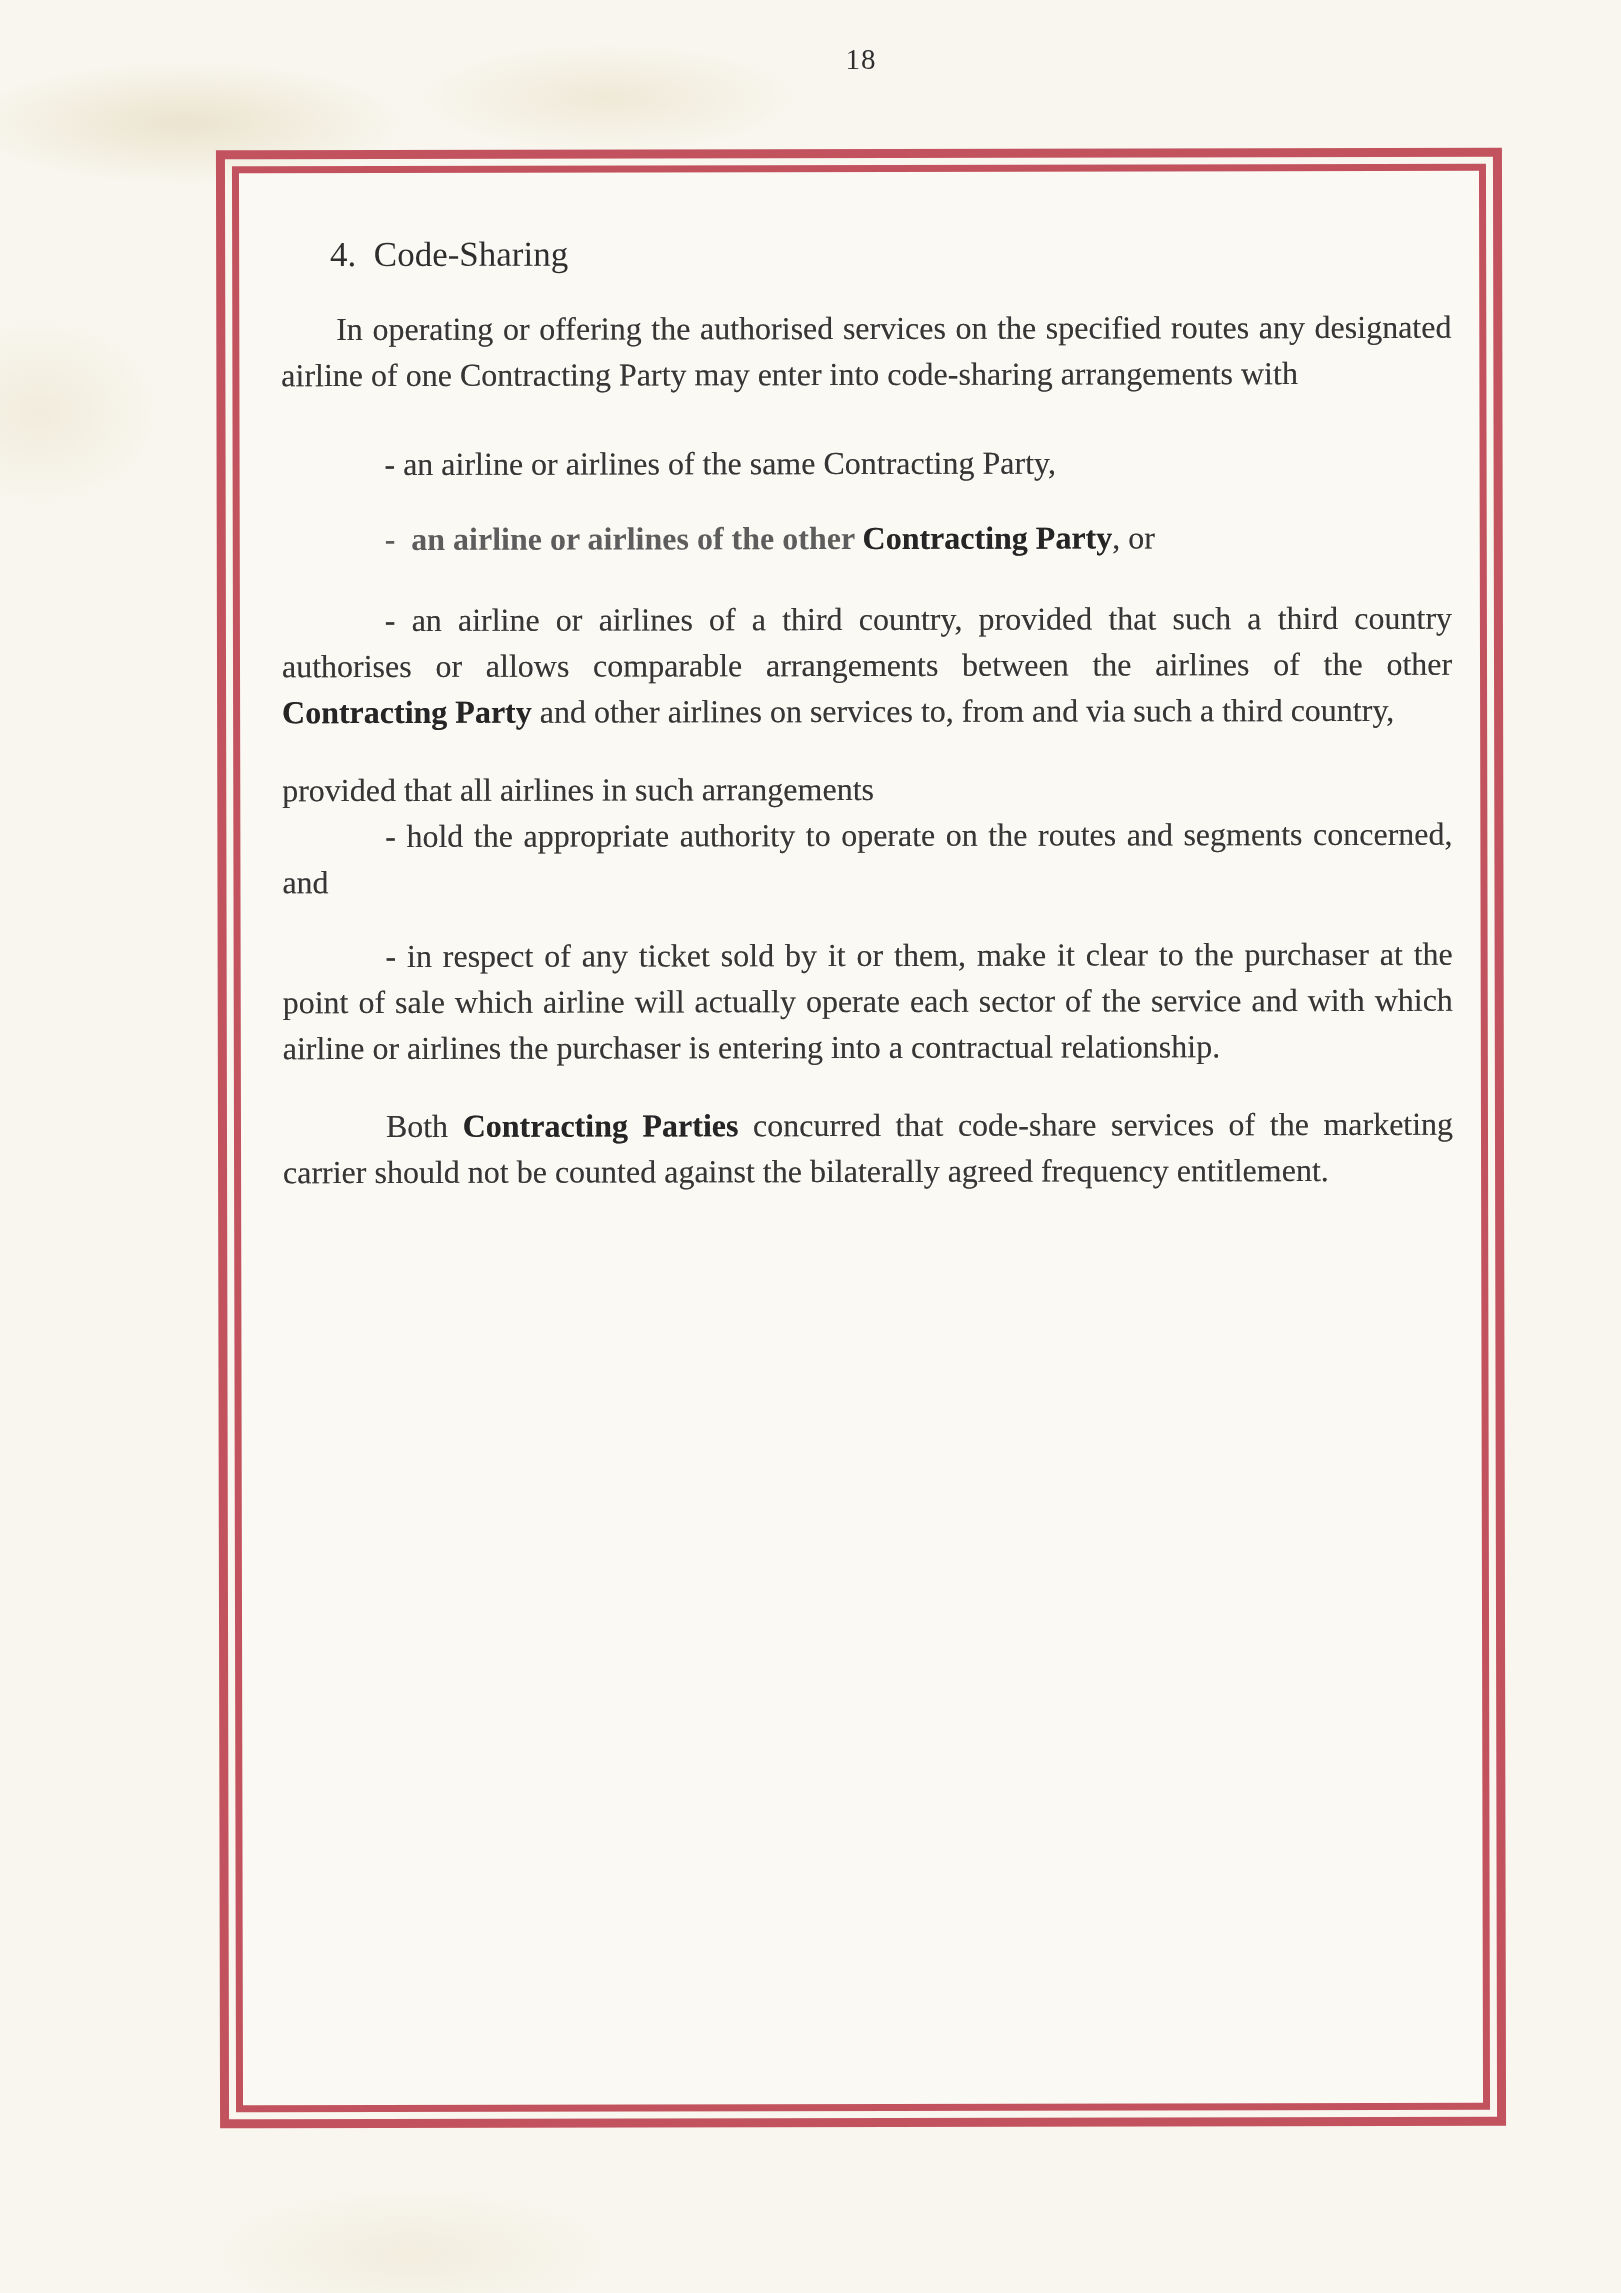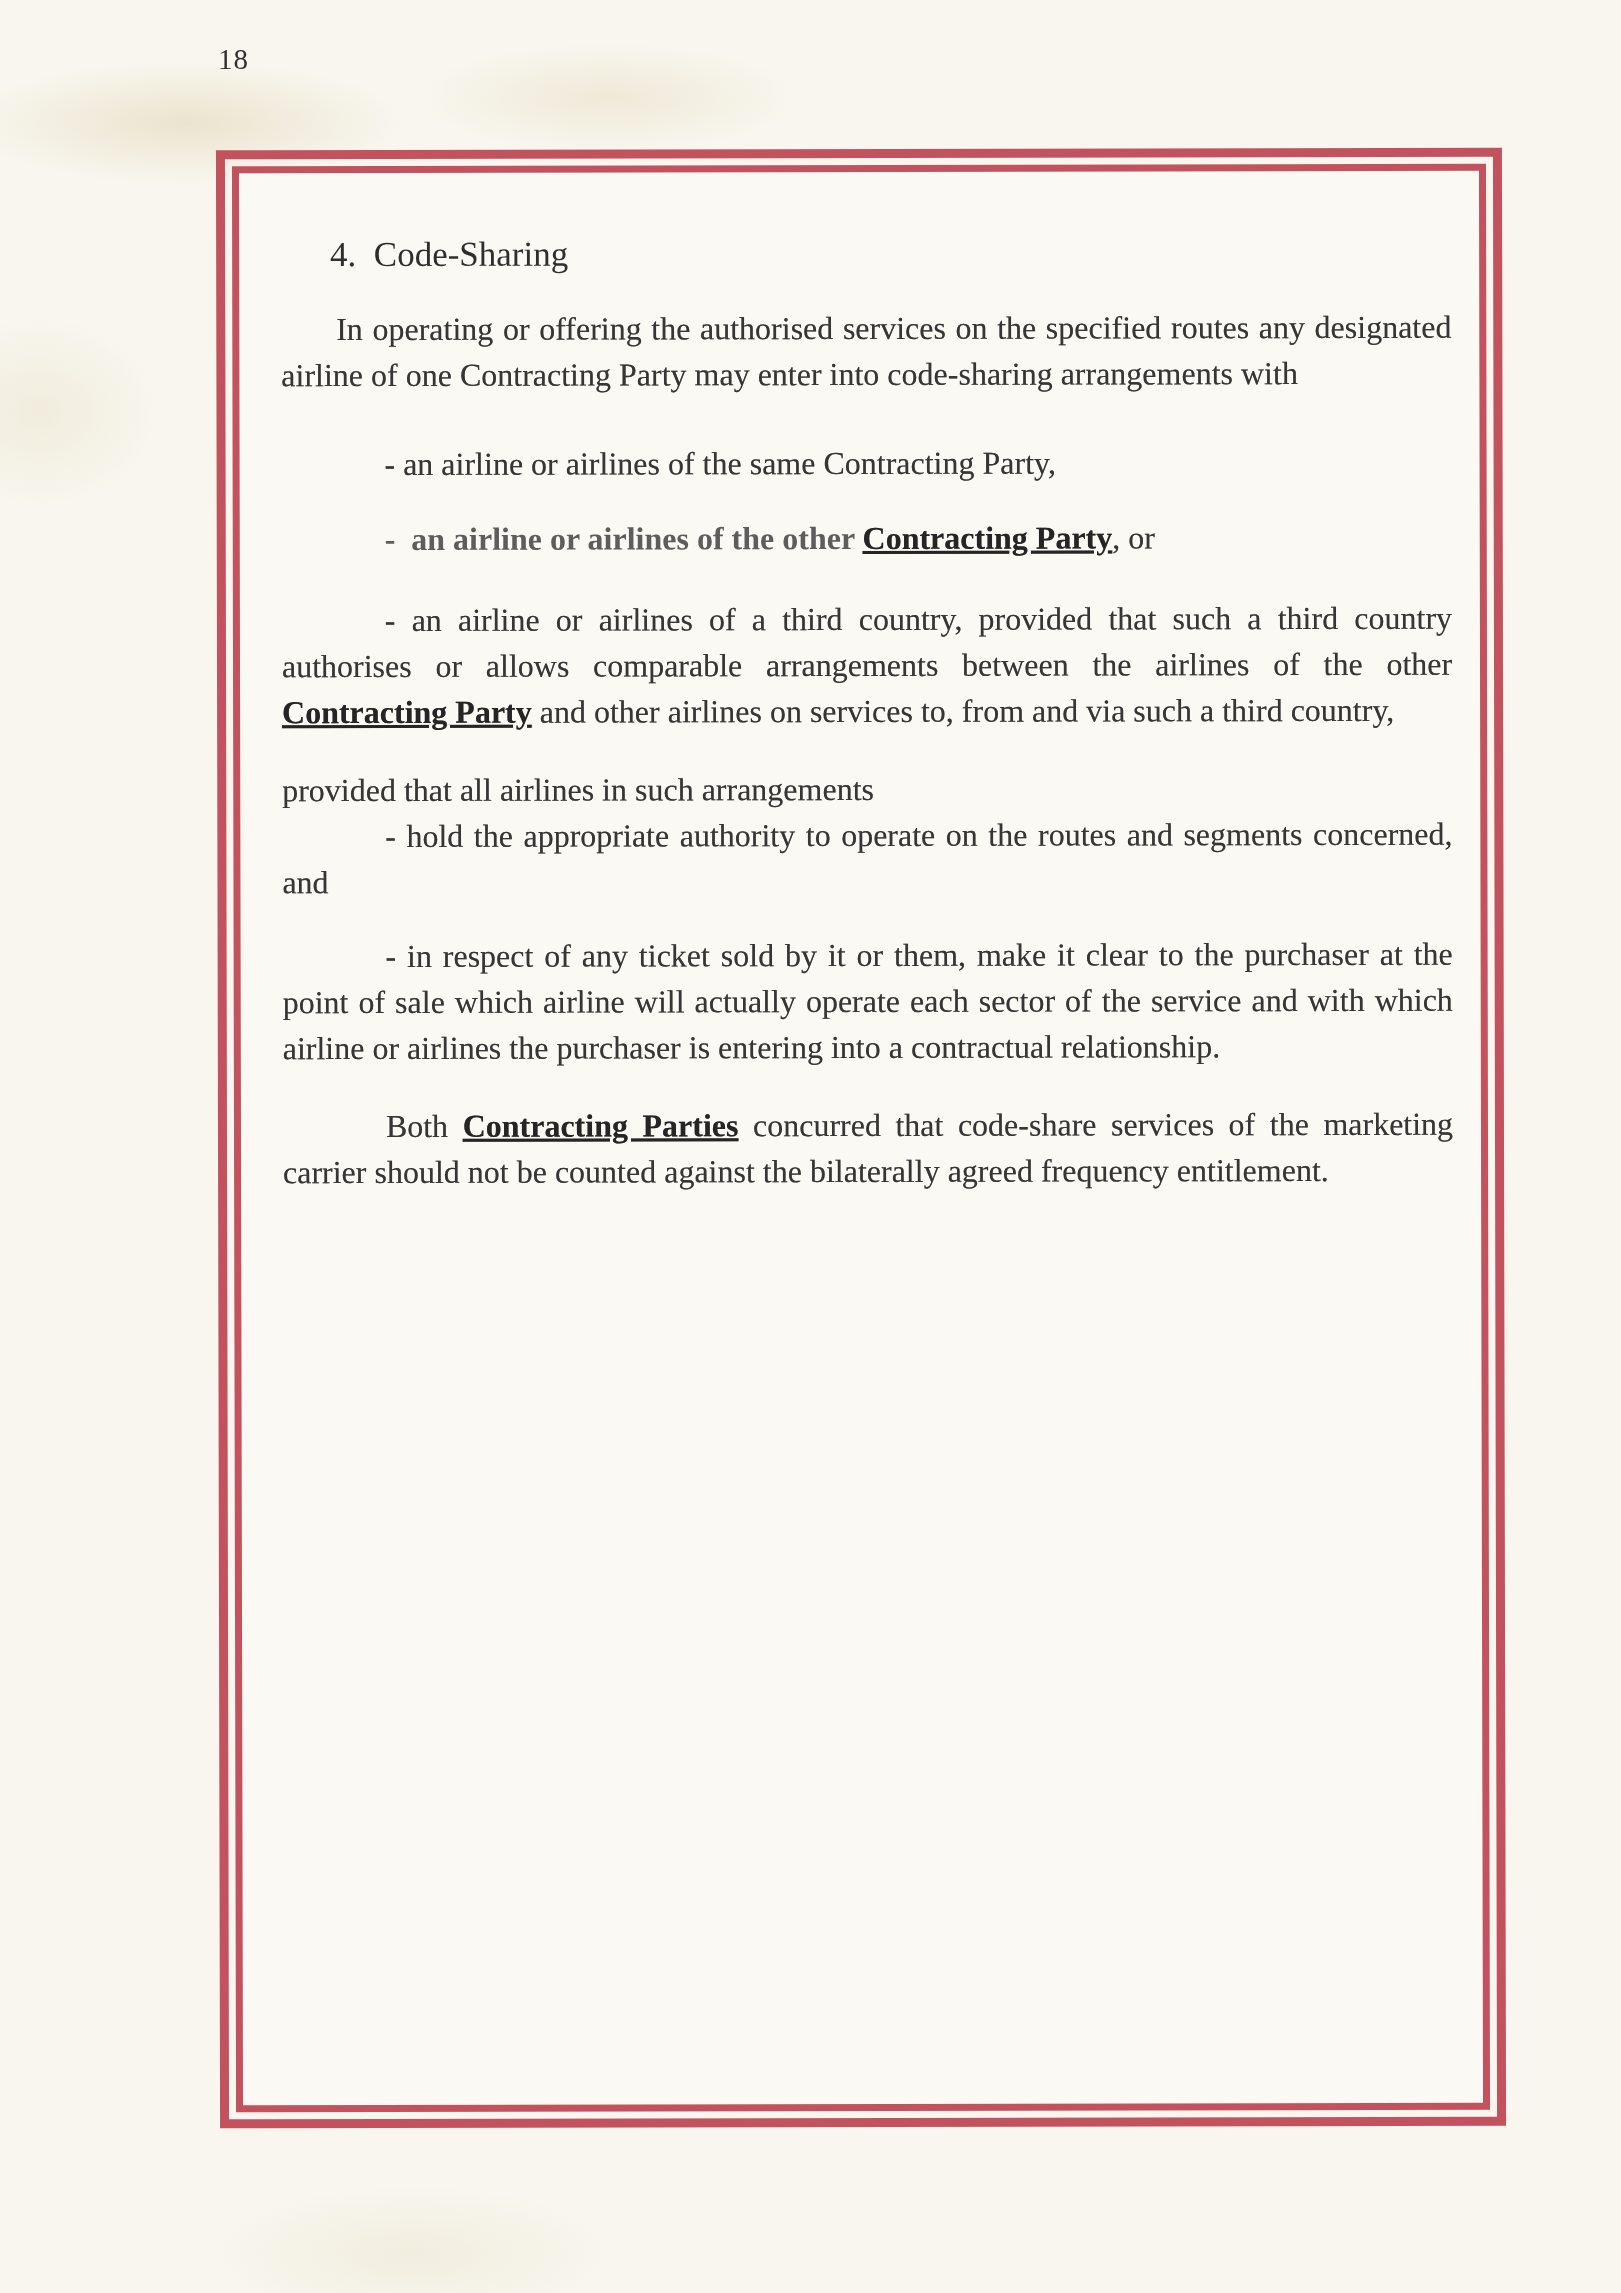--- a/index.html
+++ b/index.html
@@ -25,21 +25,21 @@
       radial-gradient(ellipse 274px 78px at 608px 98px, rgba(228,217,188,0.45), rgba(228,217,188,0) 70%),
       radial-gradient(ellipse 176px 137px at 39px 412px, rgba(230,221,194,0.40), rgba(230,221,194,0) 70%),
       radial-gradient(ellipse 294px 98px at 412px 2254px, rgba(226,216,188,0.30), rgba(226,216,188,0) 70%),
       var(--paper);
   }
   .page-number {
     position: absolute;
     left: 218px;
     top: 43px;
     width: 1286px;
-    text-align: left;
+    text-align: center;
     font-size: 29px;
     color: #2f2f2f;
     letter-spacing: 1px;
   }
   .frame {
     position: absolute;
     left: 218px;
     top: 149px;
     width: 1286px;
     height: 1978px;
@@ -74,21 +74,21 @@
     color: var(--ink);
     text-shadow: 0 0 0.5px rgba(54,54,54,0.55);
   }
   .p-justify { text-align: justify; text-justify: inter-word; }
   .p-body { text-indent: 55px; margin-bottom: 43px; }
   .p-bullet { text-indent: 103px; margin-bottom: 29px; }
   .p-mb-lg { margin-bottom: 35px; }
   .p-bullet-para { text-indent: 103px; margin-bottom: 32px; }
   .p-lead { margin-bottom: 0; }
   .p-hang { text-indent: 103px; margin-top: 0; margin-bottom: 27.4px; }
-  .seg-bold { font-weight: bold; color: #252525; text-decoration: underline; }
+  .seg-bold { font-weight: bold; color: #252525; }
   .seg-light { color: var(--ink-light); text-shadow: none; font-weight: bold; }
 </style>
 </head>
 <body>
 
 <div class="page">
   <div class="page-number">18</div>
 
   <div class="frame">
     <div class="frame-inner">

